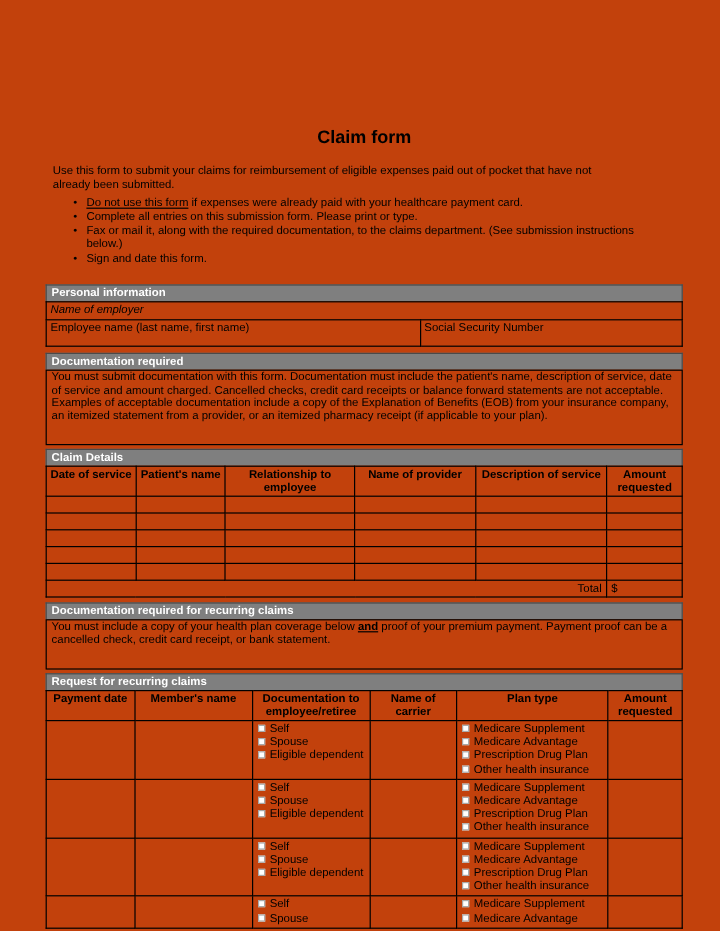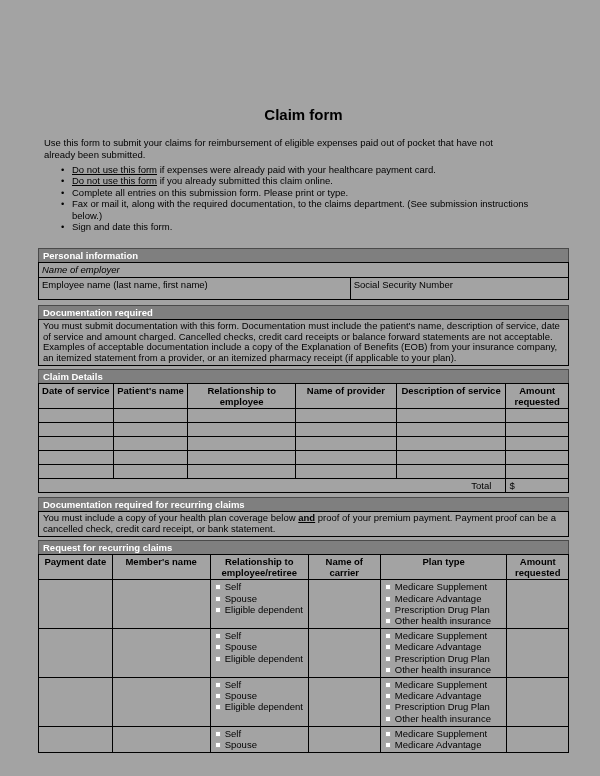--- a/index.html
+++ b/index.html
@@ -1,19 +1,19 @@
 <!DOCTYPE html>
 <html><head>
 <meta charset="utf-8">
 <style>
   * { box-sizing: border-box; }
   html, body { margin: 0; padding: 0; background: #ffffff; }
   .page {
     width: 600px; height: 776px; overflow: hidden; position: relative;
-    background: #a3a3a3; color: #000;
+    background: #c2410c; color: #000;
     font-family: "Liberation Sans", sans-serif; font-size: 9.5px;
     padding: 106px 31px 0 38px;
   }
   h1.title {
     font-size: 15px; font-weight: bold; text-align: center;
     margin: 0 0 14px 0; line-height: 17px;
   }
   .intro { margin: 0 0 3px 6px; line-height: 11.5px; max-width: 474px; }
   ul.bullets { list-style: none; margin: 4px 0 16px 6px; padding: 0; }
   ul.bullets li {
@@ -27,55 +27,54 @@
   section.m2 { margin-top: 5px; }
   section.m3 { margin-top: 3px; border-radius: 21px; }
   section.m4 { margin-top: 4px; border-radius: 11px; }
 
   .bar {
     background: #7f7f7f; color: #ffffff; font-weight: bold;
     font-size: 9.5px; line-height: 11px; padding: 1px 4px;
     border: 1px solid #4a4a4a; border-bottom: none;
   }
   .box {
-    border: 1px solid #000; padding: 1px 4px 2px 4px; line-height: 10.5px;
+    border: 1px solid #000; padding: 1px 4px 18px 4px; line-height: 10.5px;
   }
   table.tbl {
     border-collapse: collapse; width: 100%; table-layout: fixed;
     font-size: 9.5px;
   }
   table.tbl th, table.tbl td { border: 1px solid #000; padding: 1px 3px; vertical-align: top; }
   table.tbl th { font-weight: bold; text-align: center; line-height: 11px; padding: 1px 1px; }
 
   table.pi td.row1 { height: 15px; font-style: italic; }
   table.pi td.row2 { height: 22px; }
 
   table.cd tbody td { height: 14px; }
-  table.cd td.total-lbl { text-align: right; padding-right: 14px; height: 14px; vertical-align: middle; }
+  table.cd td.total-lbl { text-align: right; padding-right: 4px; height: 14px; vertical-align: middle; }
   table.cd td.total-val { text-align: left; padding-left: 3px; vertical-align: middle; }
 
   table.rc td.opts { padding: 1px 2px 2px 2px; }
   .opt { line-height: 11.2px; padding-left: 2px; white-space: nowrap; }
   .cb {
     display: inline-block; width: 6px; height: 6px;
     border: 1px solid #a9a9a9; margin-right: 4px; background: #fff;
   }
 </style>
 </head>
 <body>
 
 <div class="page">
 
   <h1 class="title">Claim form</h1>
 
   <p class="intro">Use this form to submit your claims for reimbursement of eligible expenses paid out of pocket that have not already been submitted.</p>
 
   <ul class="bullets">
       <li><span class="u">Do not use this form</span> if expenses were already paid with your healthcare payment card.</li>
-      <li><span class="u">Do not use this form</span> if you already submitted this claim online.</li>
       <li>Complete all entries on this submission form. Please print or type.</li>
       <li>Fax or mail it, along with the required documentation, to the claims department. (See submission instructions below.)</li>
       <li>Sign and date this form.</li>
     </ul>
 
   <section class="m1">
     <div class="bar">Personal information</div>
     <table class="tbl pi">
       <colgroup>
           <col style="width:58.8%">
@@ -183,21 +182,21 @@
           <col style="width: 18.5%;">
           <col style="width: 18.5%;">
           <col style="width: 13.6%;">
           <col style="width: 23.9%;">
           <col style="width: 11.6%;">
         </colgroup>
       <thead>
           <tr id="rc-cols">
             <th>Payment date</th>
             <th>Member's name</th>
-            <th>Relationship to employee/retiree</th>
+            <th>Documentation to employee/retiree</th>
             <th>Name of carrier</th>
             <th>Plan type</th>
             <th>Amount requested</th>
           </tr>
         </thead>
       <tbody id="rc-body">
           <tr>
             <td></td>
             <td></td>
             <td class="opts">

